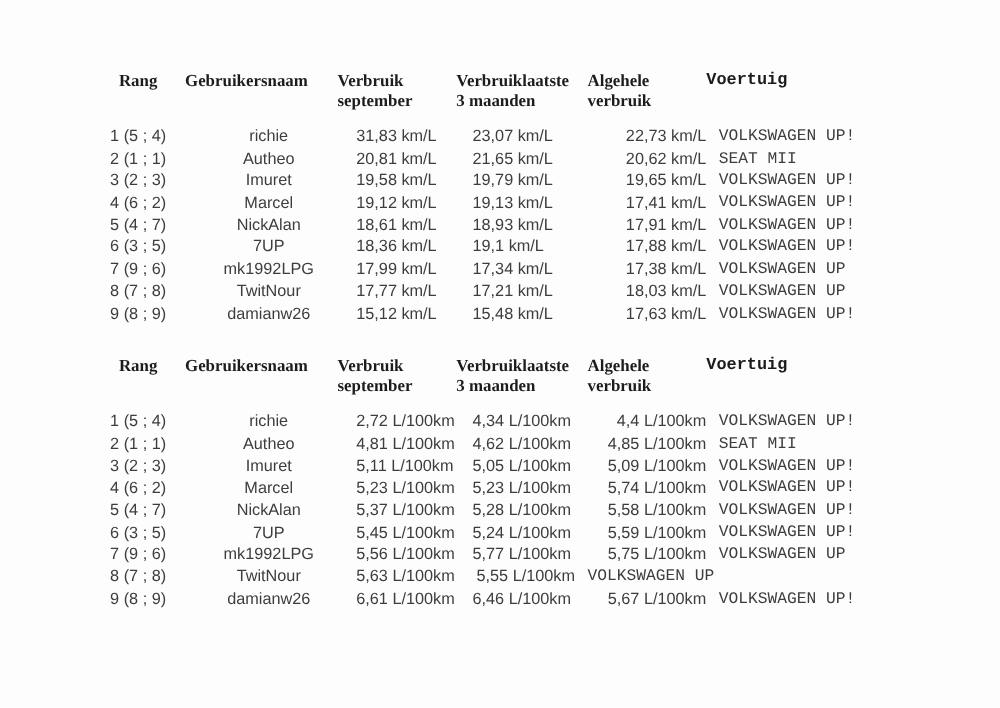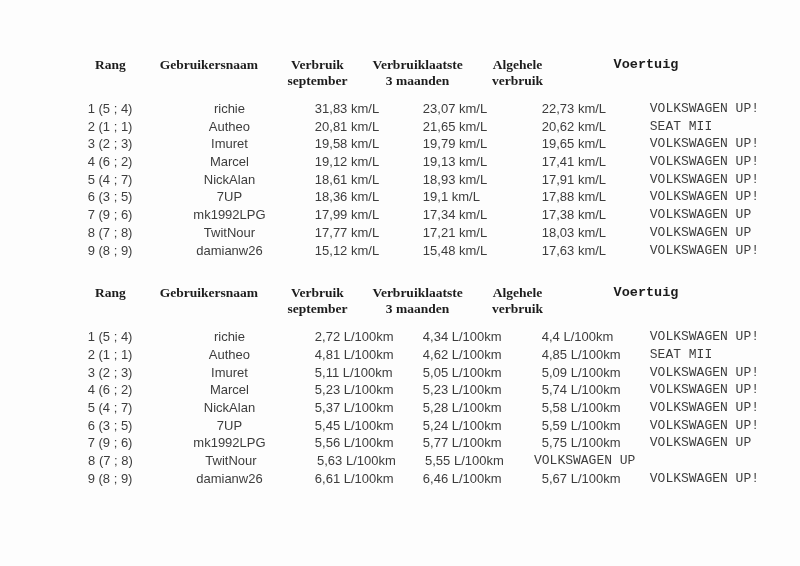--- a/index.html
+++ b/index.html
@@ -18,41 +18,41 @@
   section.ranking-table + section.ranking-table { margin-top: 26px; }
 
   .header-row { display: flex; }
   .hcell {
     box-sizing: border-box;
     font-family: "Liberation Serif", serif;
     font-weight: 700;
     font-size: 13.5px;
     line-height: 15.5px;
     color: var(--hcolor, #1c1c1c);
-    text-align: center;
+    text-align: left;
     white-space: nowrap;
   }
   .tbody { margin-top: 12px; }
-  .trow { display: flex; height: 17.7px; align-items: center; gap: 16px; }
+  .trow { display: flex; height: 17.7px; align-items: center; }
   .bcell {
     box-sizing: border-box;
     font-size: 13px;
     line-height: 17.7px;
     white-space: nowrap;
   }
   .col0 { width: 75px;  text-align: center; }
   .col1 { width: 122px; }
   .col2 { width: 95px;  }
   .col3 { width: 105px; }
   .col4 { width: 95px;  }
   .col5 { width: 162px; font-family: Liberation Mono, monospace; }
   .bcell.col1 { padding-left: 12px; text-align: center; }
   .bcell.col2 { padding-left: 15px; }
   .bcell.col3 { padding-left: 13px; }
-  .bcell.col4 { padding-left: 12px; }
+  .bcell.col4 { padding-left: 12px; text-align: right; }
   .bcell.col5 { padding-left: 10px; }
 </style>
 </head>
 <body>
 
 <div class="page" style="--bg: #fdfdfd; --text: #3d3d3d; --hcolor: #1c1c1c;">
   <section class="ranking-table">
     <div class="header-row">
         <div class="hcell col0">
           <div class="hline">Rang</div>

